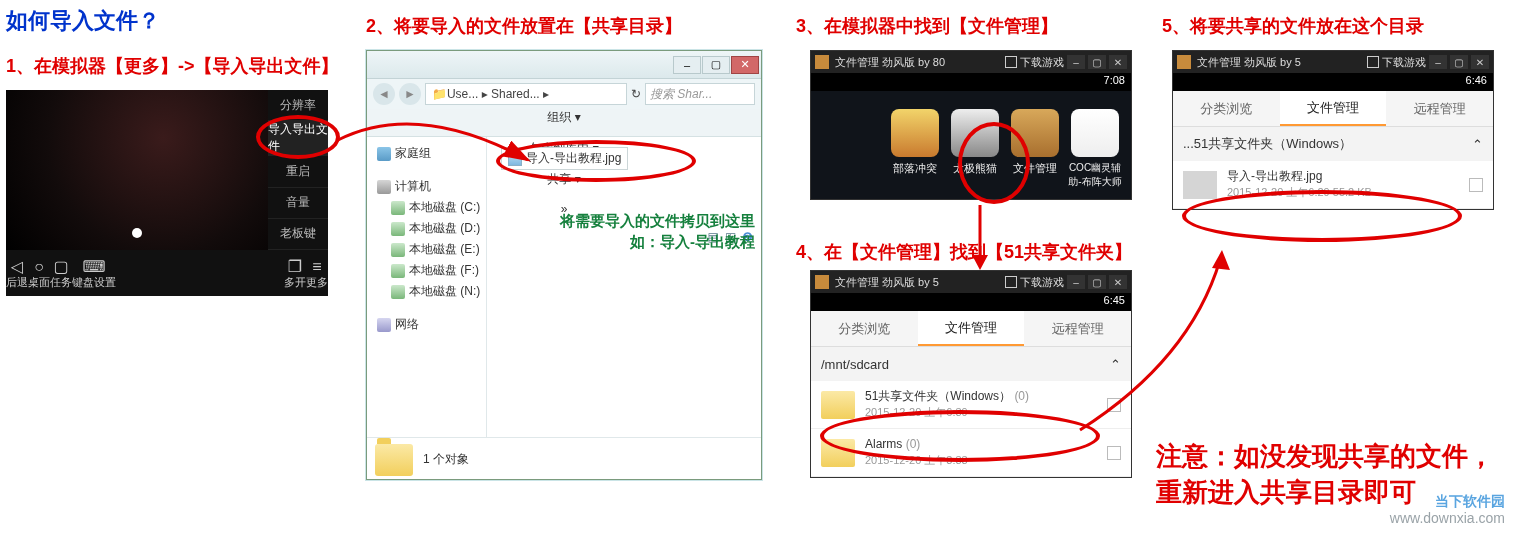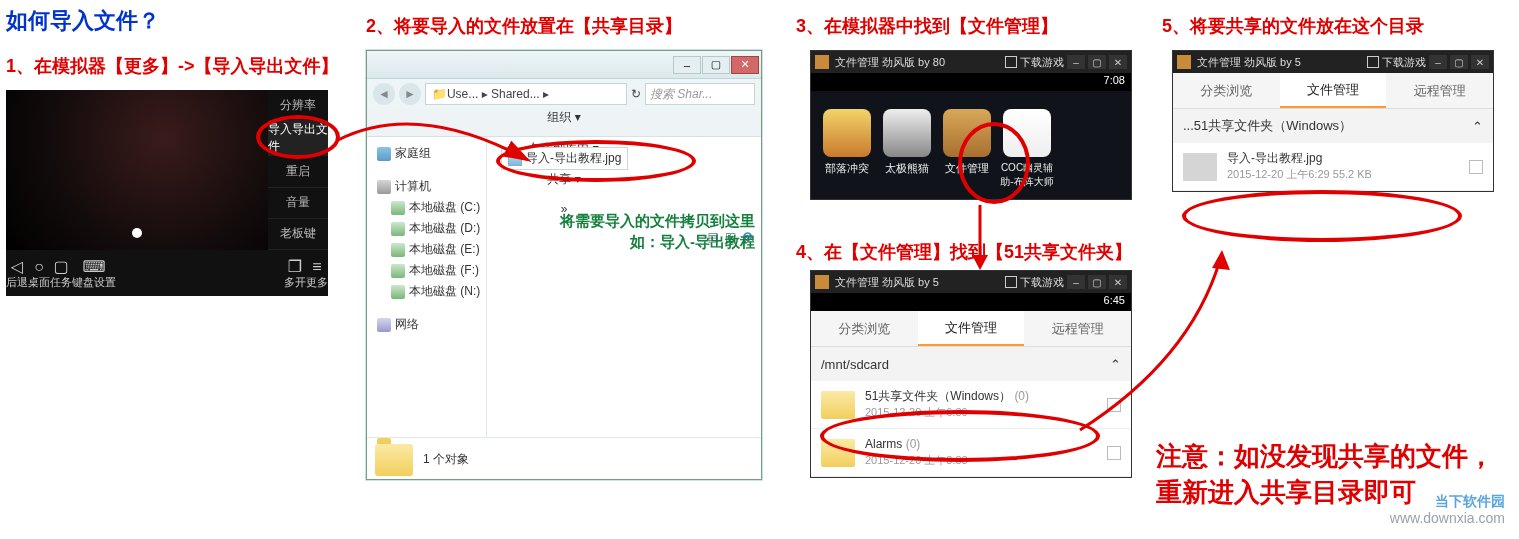--- a/index.html
+++ b/index.html
@@ -49,21 +49,21 @@
   .folder-big{width:38px;height:32px;background:linear-gradient(#fbe9a6,#f2cf5c);border-radius:3px;position:relative;}
   .folder-big:before{content:"";position:absolute;top:-6px;left:2px;width:14px;height:6px;background:#f2cf5c;border-radius:2px 2px 0 0;}
 
   
   .phone{position:absolute;background:#1a1a1a;color:#ccc;font-size:12px;border:1px solid #333;}
   .ph-titlebar{height:22px;background:#222;display:flex;align-items:center;gap:6px;padding:0 4px;color:#ddd;font-size:11px;}
   .ph-titlebar .ph-ic{width:14px;height:14px;background:#c88b3c;}
   .ph-titlebar .dl{margin-left:auto;display:flex;align-items:center;gap:3px;}
   .ph-titlebar .wbtn{width:18px;height:14px;background:#333;color:#ccc;font-size:10px;display:flex;align-items:center;justify-content:center;}
   .ph-status{height:18px;background:#000;text-align:right;color:#fff;font-size:11px;padding:1px 6px;}
-  .ph-grid{display:flex;justify-content:flex-start;padding:18px 6px 10px;background:#10141a;}
+  .ph-grid{display:flex;justify-content:flex-end;padding:18px 6px 10px;background:#10141a;}
   .app{width:60px;text-align:center;color:#eee;font-size:11px;}
   .app .aicon{width:48px;height:48px;border-radius:8px;margin:0 auto 4px;}
   .ph-white{background:#fff;color:#333;}
   .ph-tabs{display:flex;height:36px;background:#f5f5f5;border-bottom:1px solid #ddd;font-size:13px;}
   .ph-tabs div{flex:1;display:flex;align-items:center;justify-content:center;color:#666;}
   .ph-tabs .act{color:#222;border-bottom:2px solid #ff9933;background:#fff;}
   .ph-path{height:34px;background:#f3f3f3;display:flex;align-items:center;padding:0 10px;font-size:13px;color:#333;justify-content:space-between;}
   .ph-list-item{display:flex;align-items:center;padding:8px 10px;border-bottom:1px solid #eee;gap:10px;position:relative;}
   .ph-list-item .fic{width:34px;height:28px;background:linear-gradient(#fbe9a6,#f2cf5c);border-radius:2px;}
   .ph-list-item .pic{width:34px;height:28px;background:#d5d5d5;}
@@ -252,20 +252,21 @@
     <span class="ph-ic"></span>
     <span>文件管理  劲风版 by 5</span>
     <span class="dl">
         <span class="home-shape"></span>
         <span>下载游戏</span>
       <span class="wbtn">–</span>
         <span class="wbtn">▢</span>
         <span class="wbtn">✕</span>
     </span>
   </div>
+  <div class="ph-status">6:46</div>
   <div class="ph-white">
     <div class="ph-tabs">
       <div>分类浏览</div>
       <div class="act">文件管理</div>
       <div>远程管理</div>
     </div>
     <div class="ph-path">
         <span>...51共享文件夹（Windows）</span>
         <span>⌃</span>
       </div>

